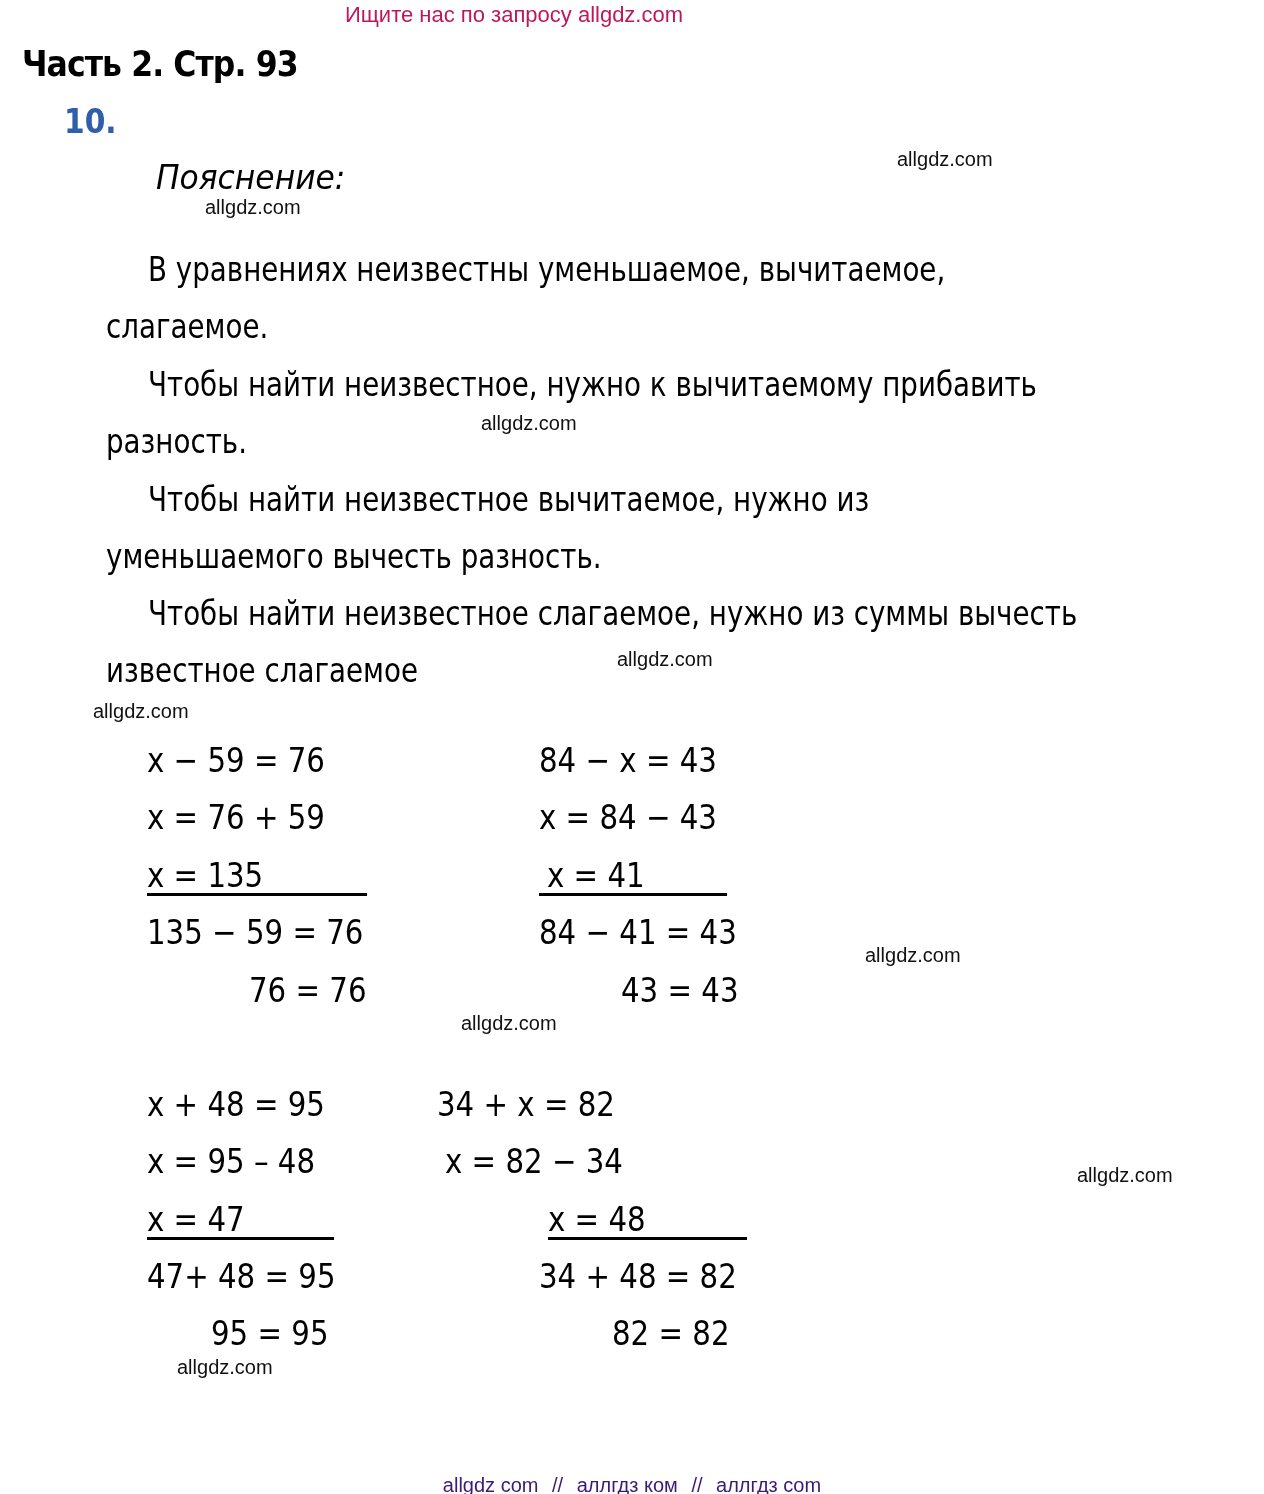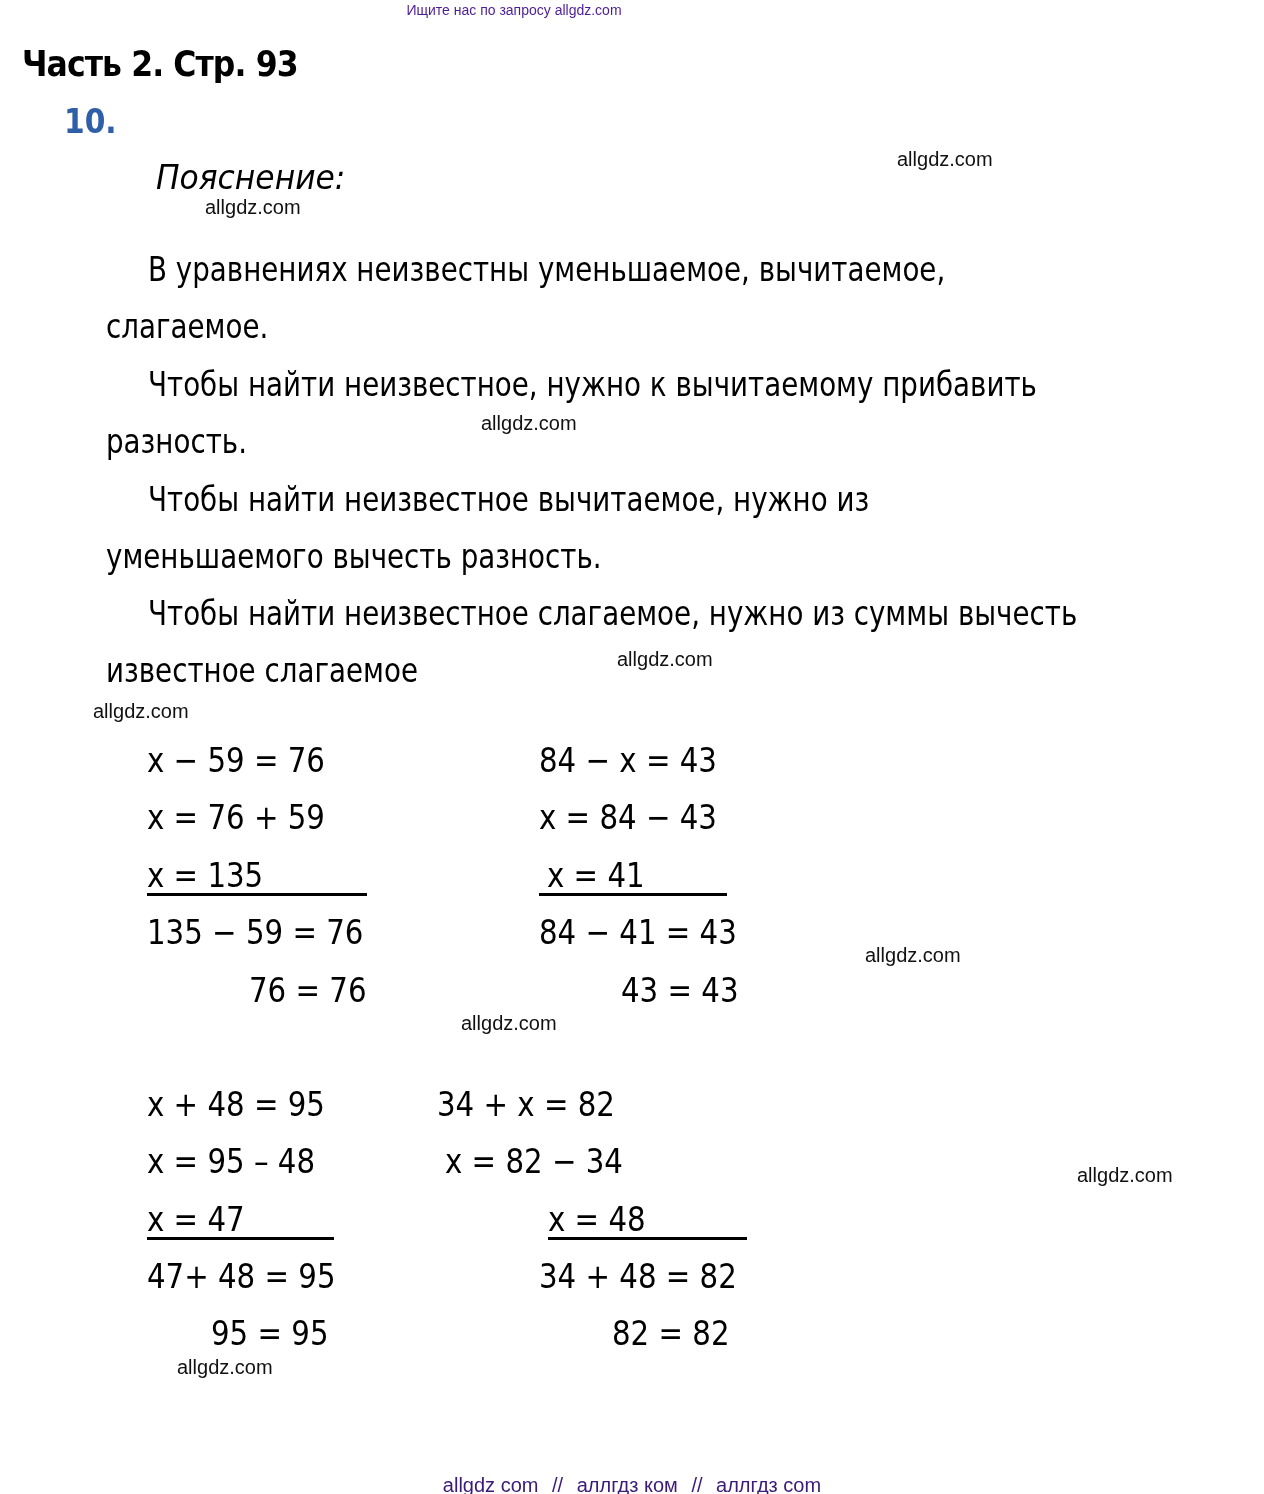--- a/index.html
+++ b/index.html
@@ -1,19 +1,19 @@
 <!DOCTYPE html>
 <html><head>
   <meta charset="utf-8">
   <style>
     html, body { margin:0; padding:0; background:#ffffff; }
     body { width:1264px; height:1494px; position:relative; overflow:hidden;
            font-family:"Liberation Sans", sans-serif; color:#000; }
     .abs { position:absolute; white-space:nowrap; }
-    .top-banner { left:0; width:1028px; top:2px; text-align:center; font-size:14px; color:#4c1d95; }
+    .top-banner { left:0; width:1028px; top:2px; text-align:center; font-size:22px; color:#be185d; }
     .page-title { left:22px; top:44px; font-size:35px; font-weight:bold; font-family:"DejaVu Sans", sans-serif; letter-spacing:-1px; transform:scaleX(0.9); transform-origin:left; }
     .task-num { left:64px; top:102px; font-size:33px; font-weight:bold; color:#2e5fa8; font-family:"DejaVu Sans", sans-serif; transform:scaleX(0.9); transform-origin:left; }
     .expl-label { left:156px; top:158px; font-size:33px; font-style:italic; font-family:"DejaVu Sans", sans-serif; transform:scaleX(0.95); transform-origin:left; }
     .wm { font-size:20px; color:#111; font-family:"Liberation Sans", sans-serif; }
     .para { font-size:33px; font-family:"DejaVu Sans", sans-serif; transform:scaleX(0.84); transform-origin:left; }
     .eq { font-size:34px; font-family:"DejaVu Sans", sans-serif; transform:scaleX(0.86); transform-origin:left; }
     .uline { position:absolute; height:3px; background:#000; }
     .footer { left:0; width:1264px; top:1462px; text-align:center; font-size:20px; color:#3b1a78;margin-top:12px; }
     .footer .sep { margin:0 8px; }
   </style>

